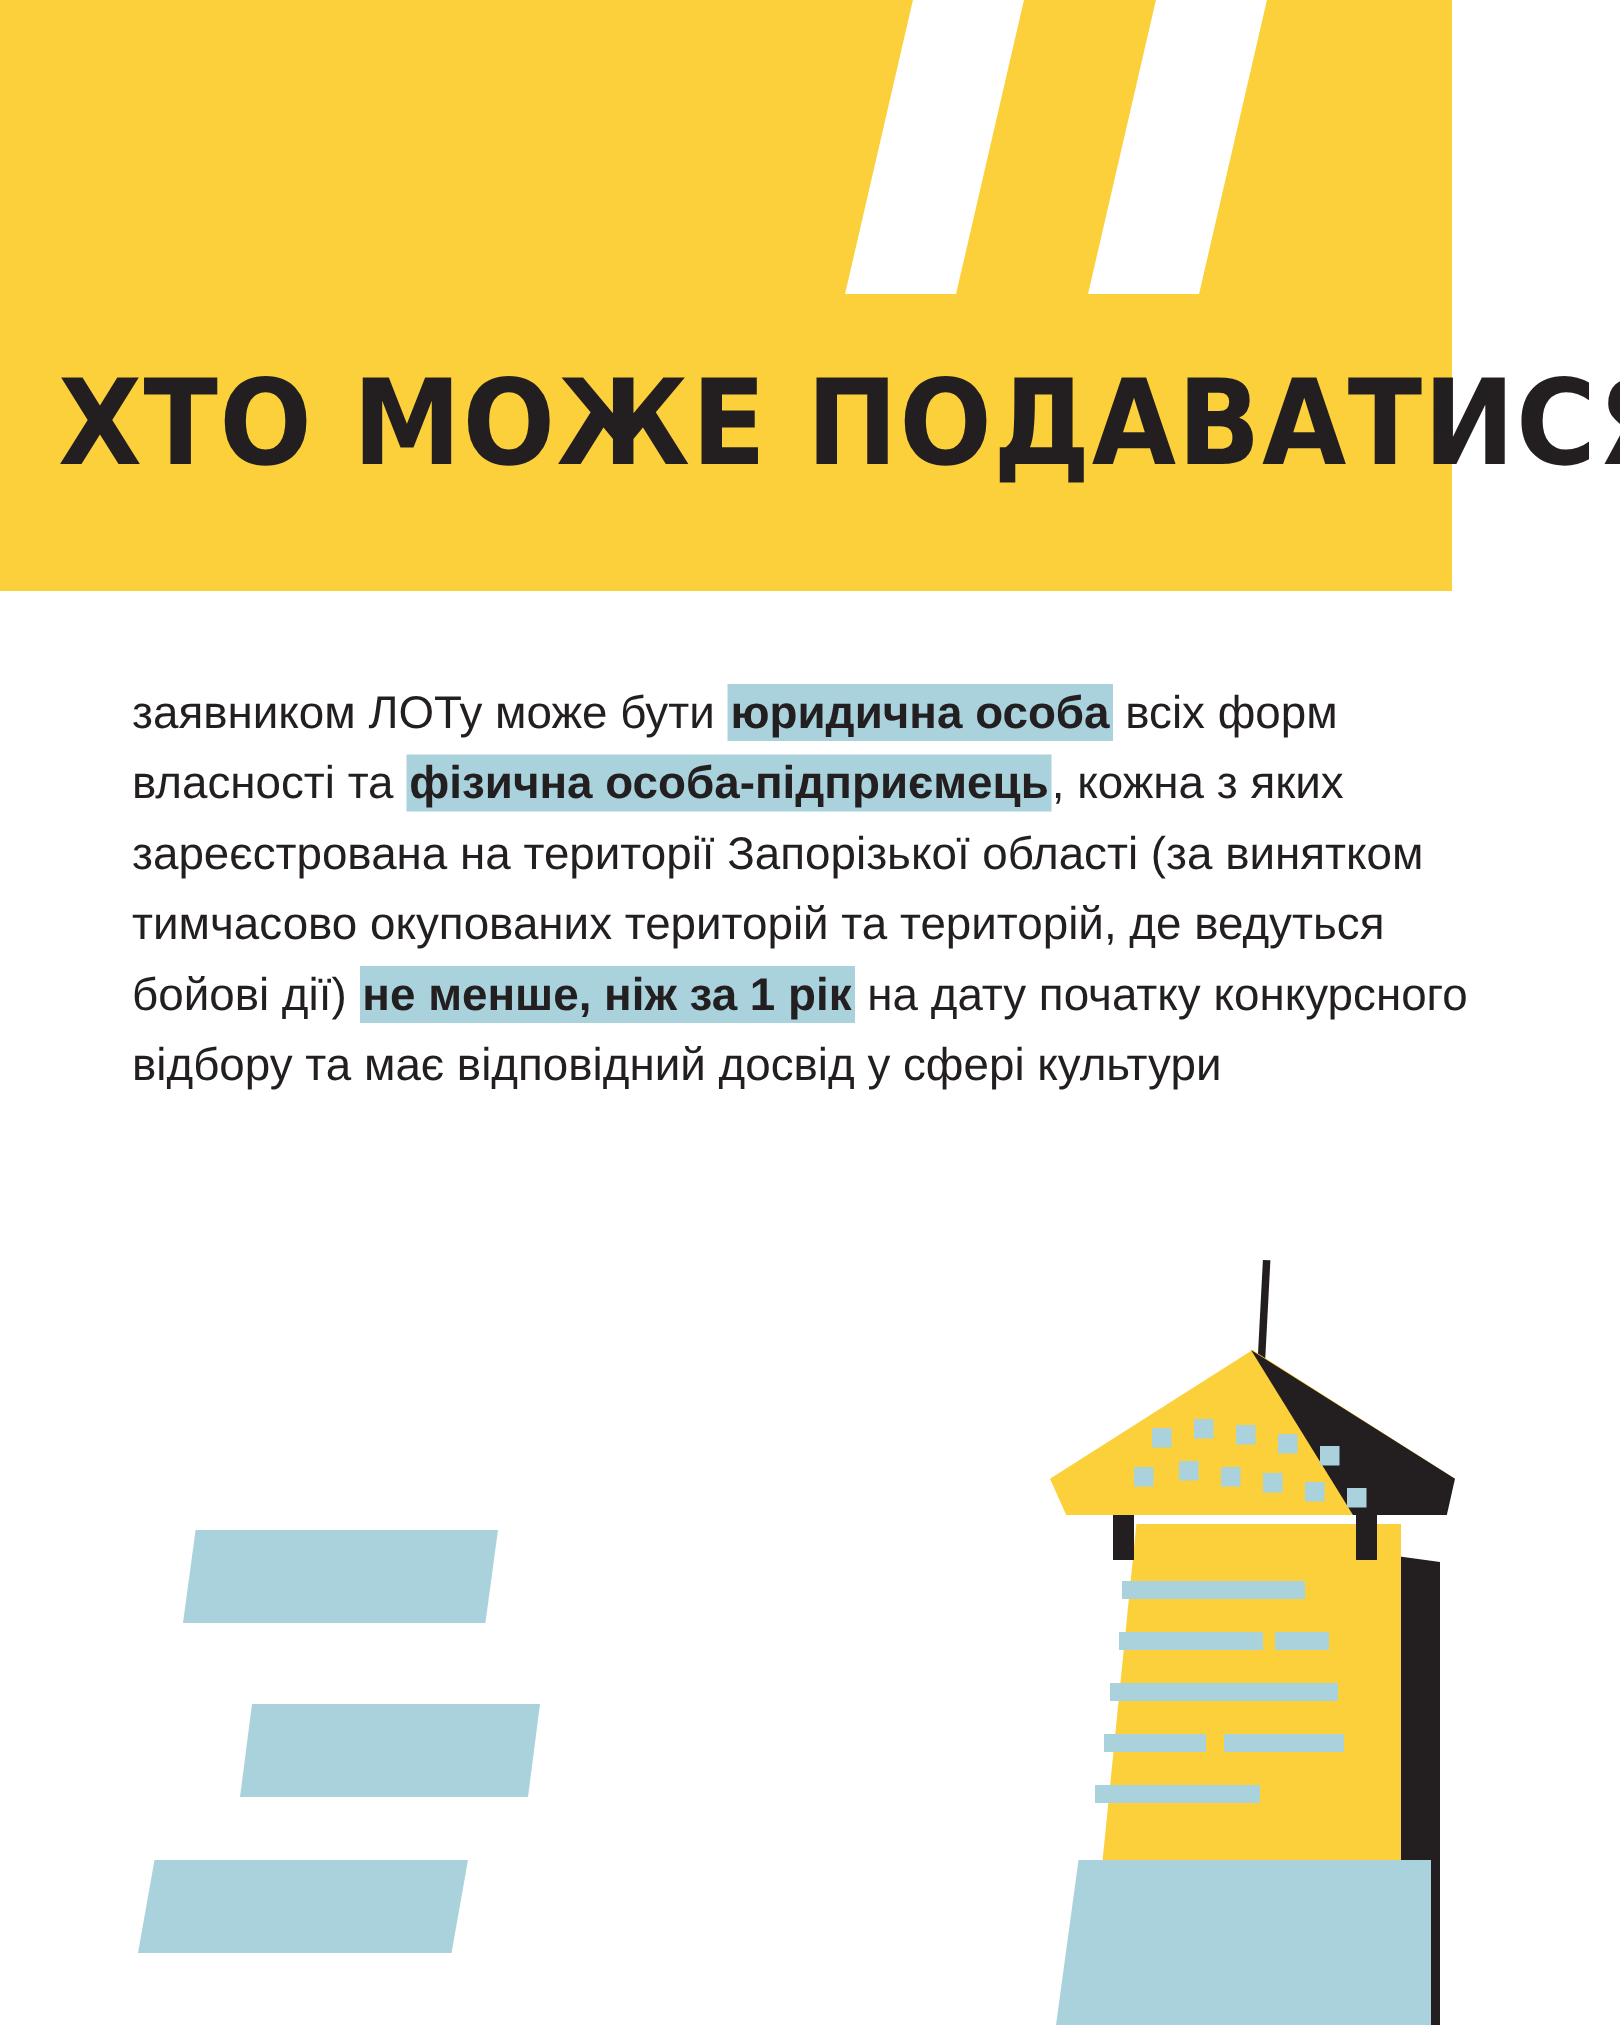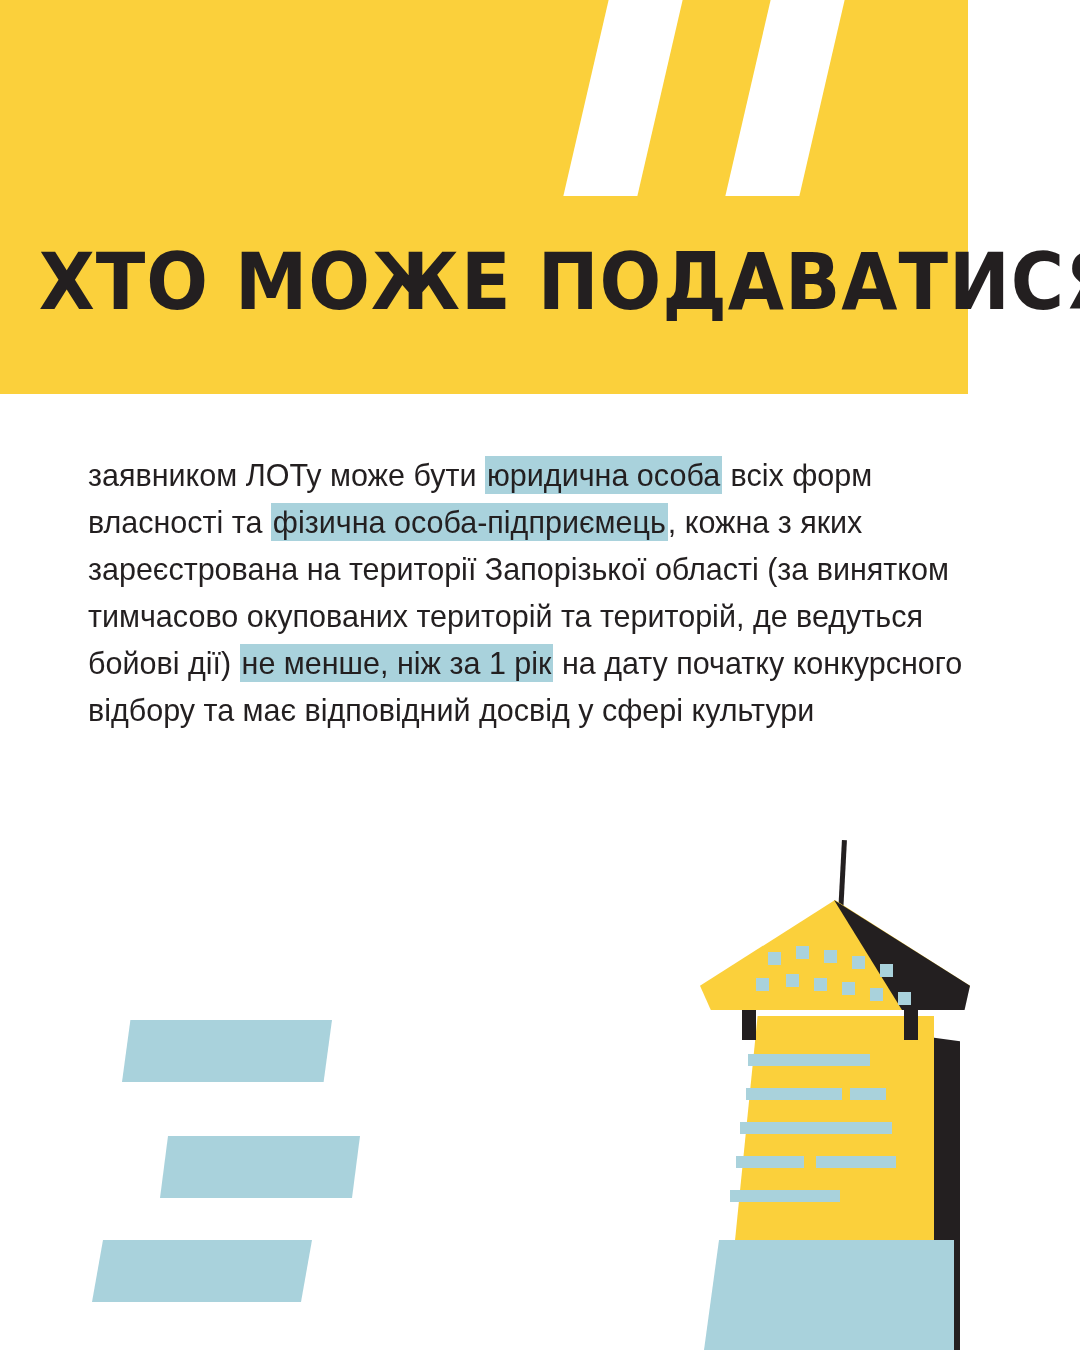--- a/index.html
+++ b/index.html
@@ -69,20 +69,21 @@
     width: 920px;
     font-family: "Liberation Sans", sans-serif;
     font-size: 30.5px;
     line-height: 47px;
     color: #231f20;
   }
   .hl {
     background: #a9d2dc;
     padding: 2px 2px;
     box-decoration-break: clone;
+    font-weight: bold;
     -webkit-box-decoration-break: clone;
   }
 
   
   .illustration {
     position: absolute;
     left: 0;
     top: 820px;
     width: 1080px;
     height: 530px;

